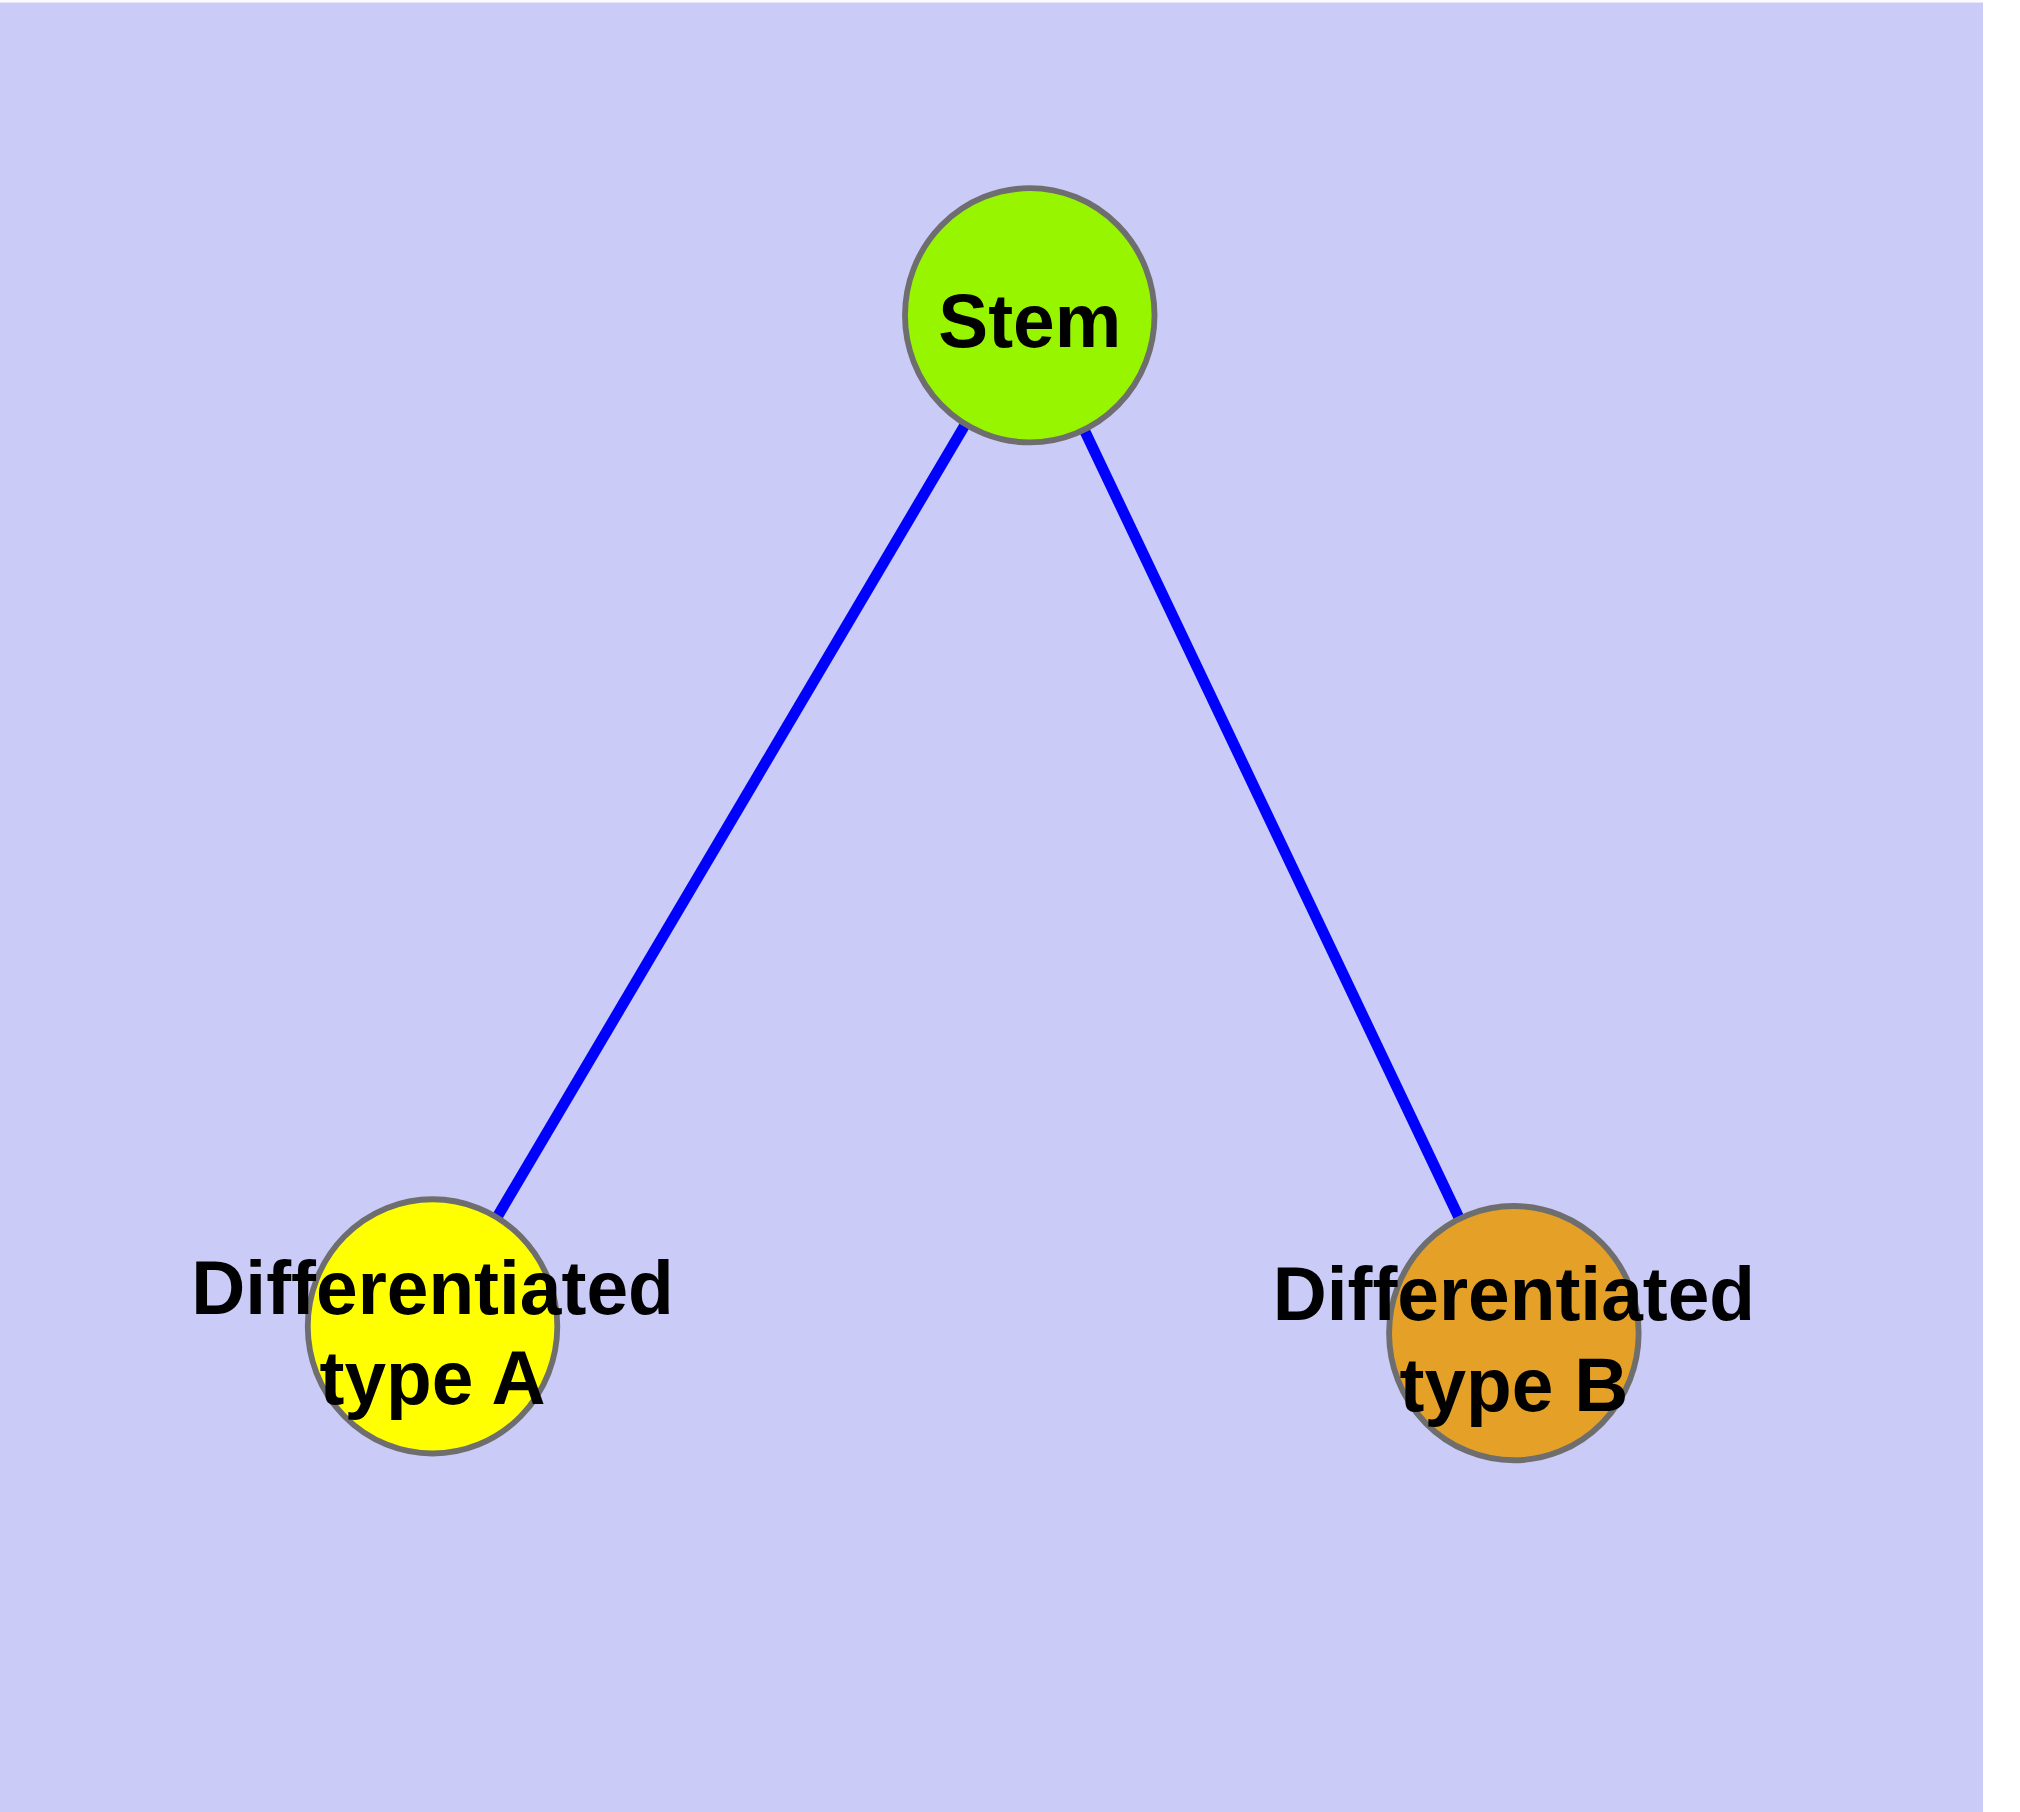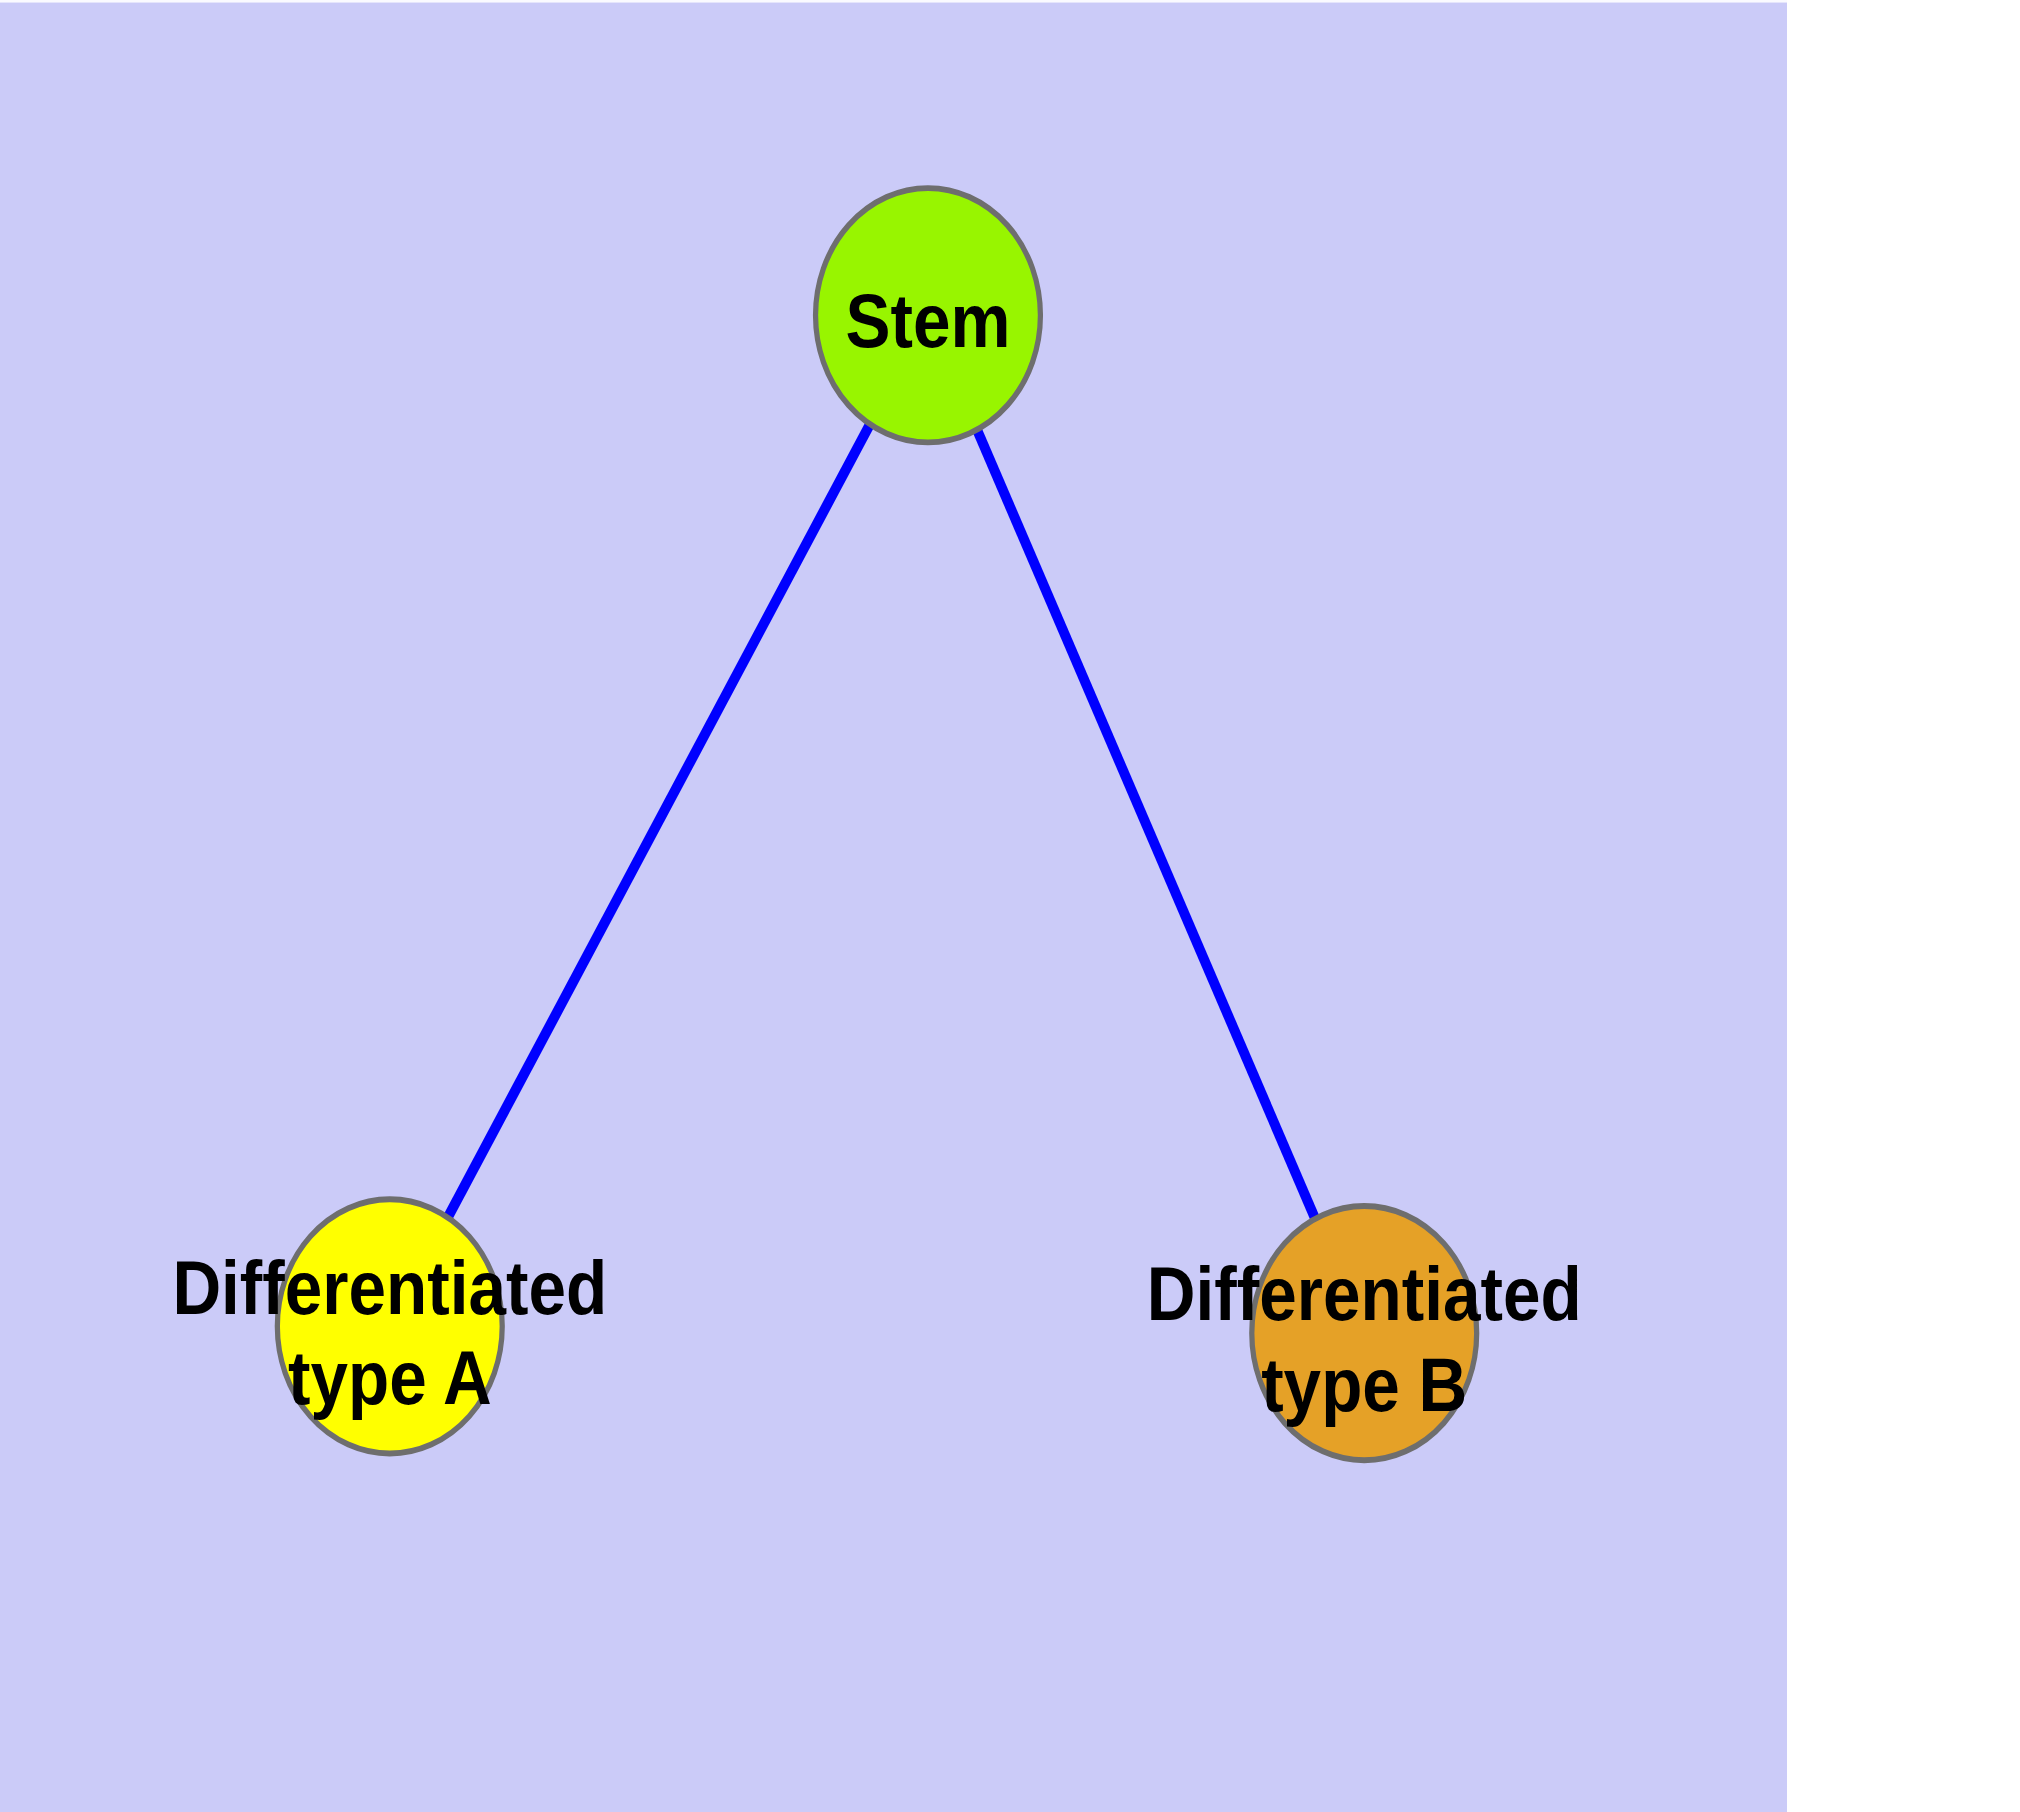--- a/index.html
+++ b/index.html
@@ -2,21 +2,21 @@
 <html style="font-size:13.6px"><head>
 <meta charset="utf-8">
 <style>
   html, body {
     margin: 0;
     padding: 0;
     background: #ffffff;
   }
   .page {
     position: relative;
-    width: 1787px;
+    width: 1983px;
     height: 1812px;
     overflow: hidden;
   }
   .diagram {
     display: block;
     width: 100%;
     height: 100%;
   }
   .edge {
     fill: none;

